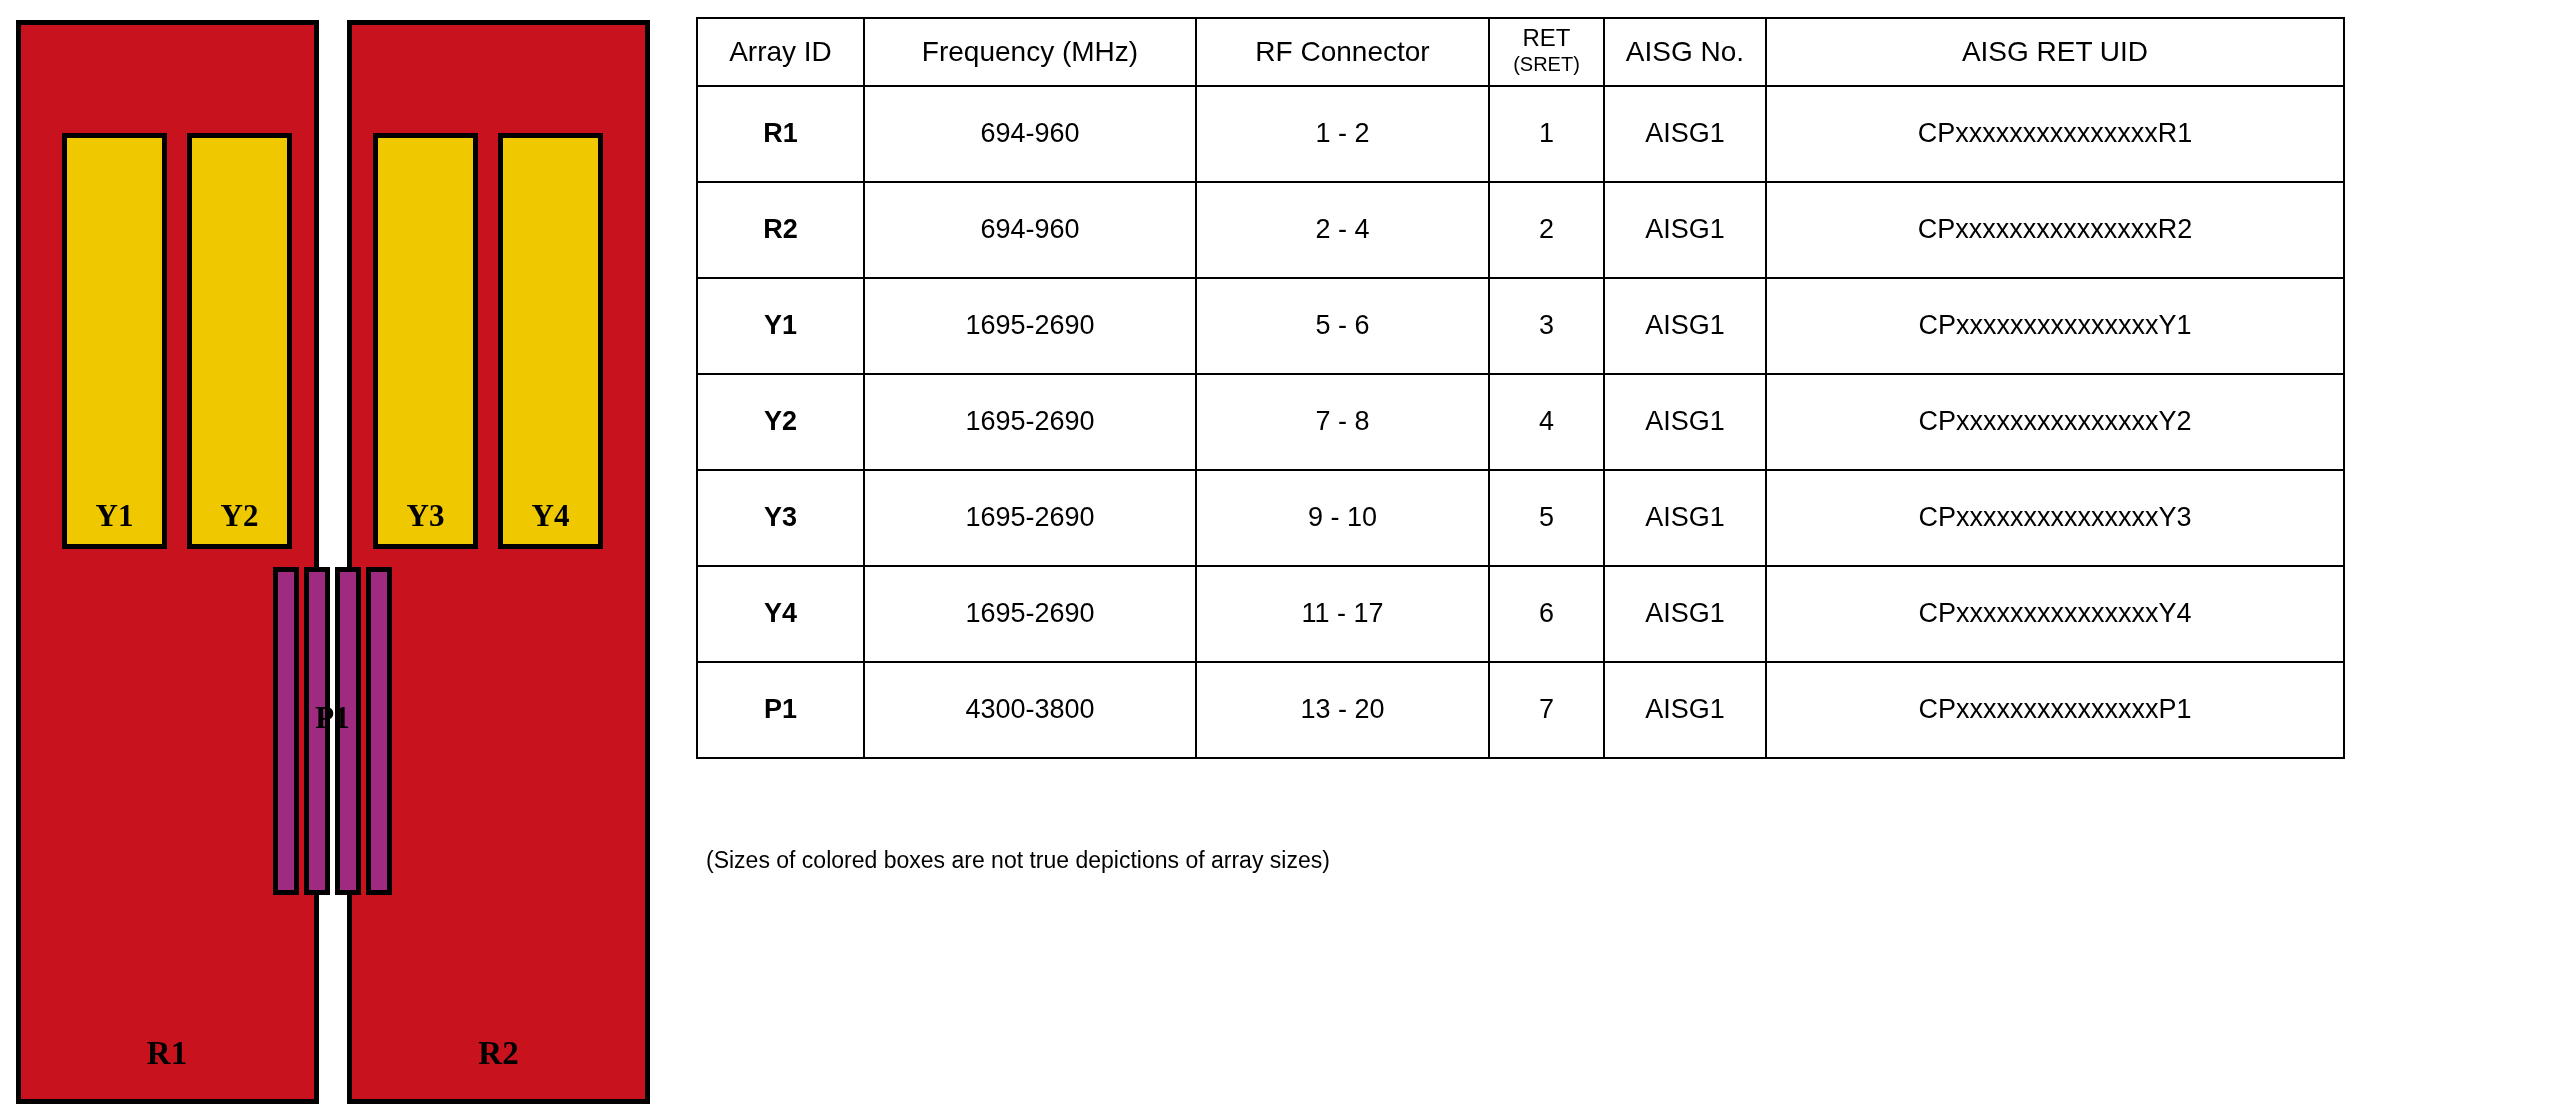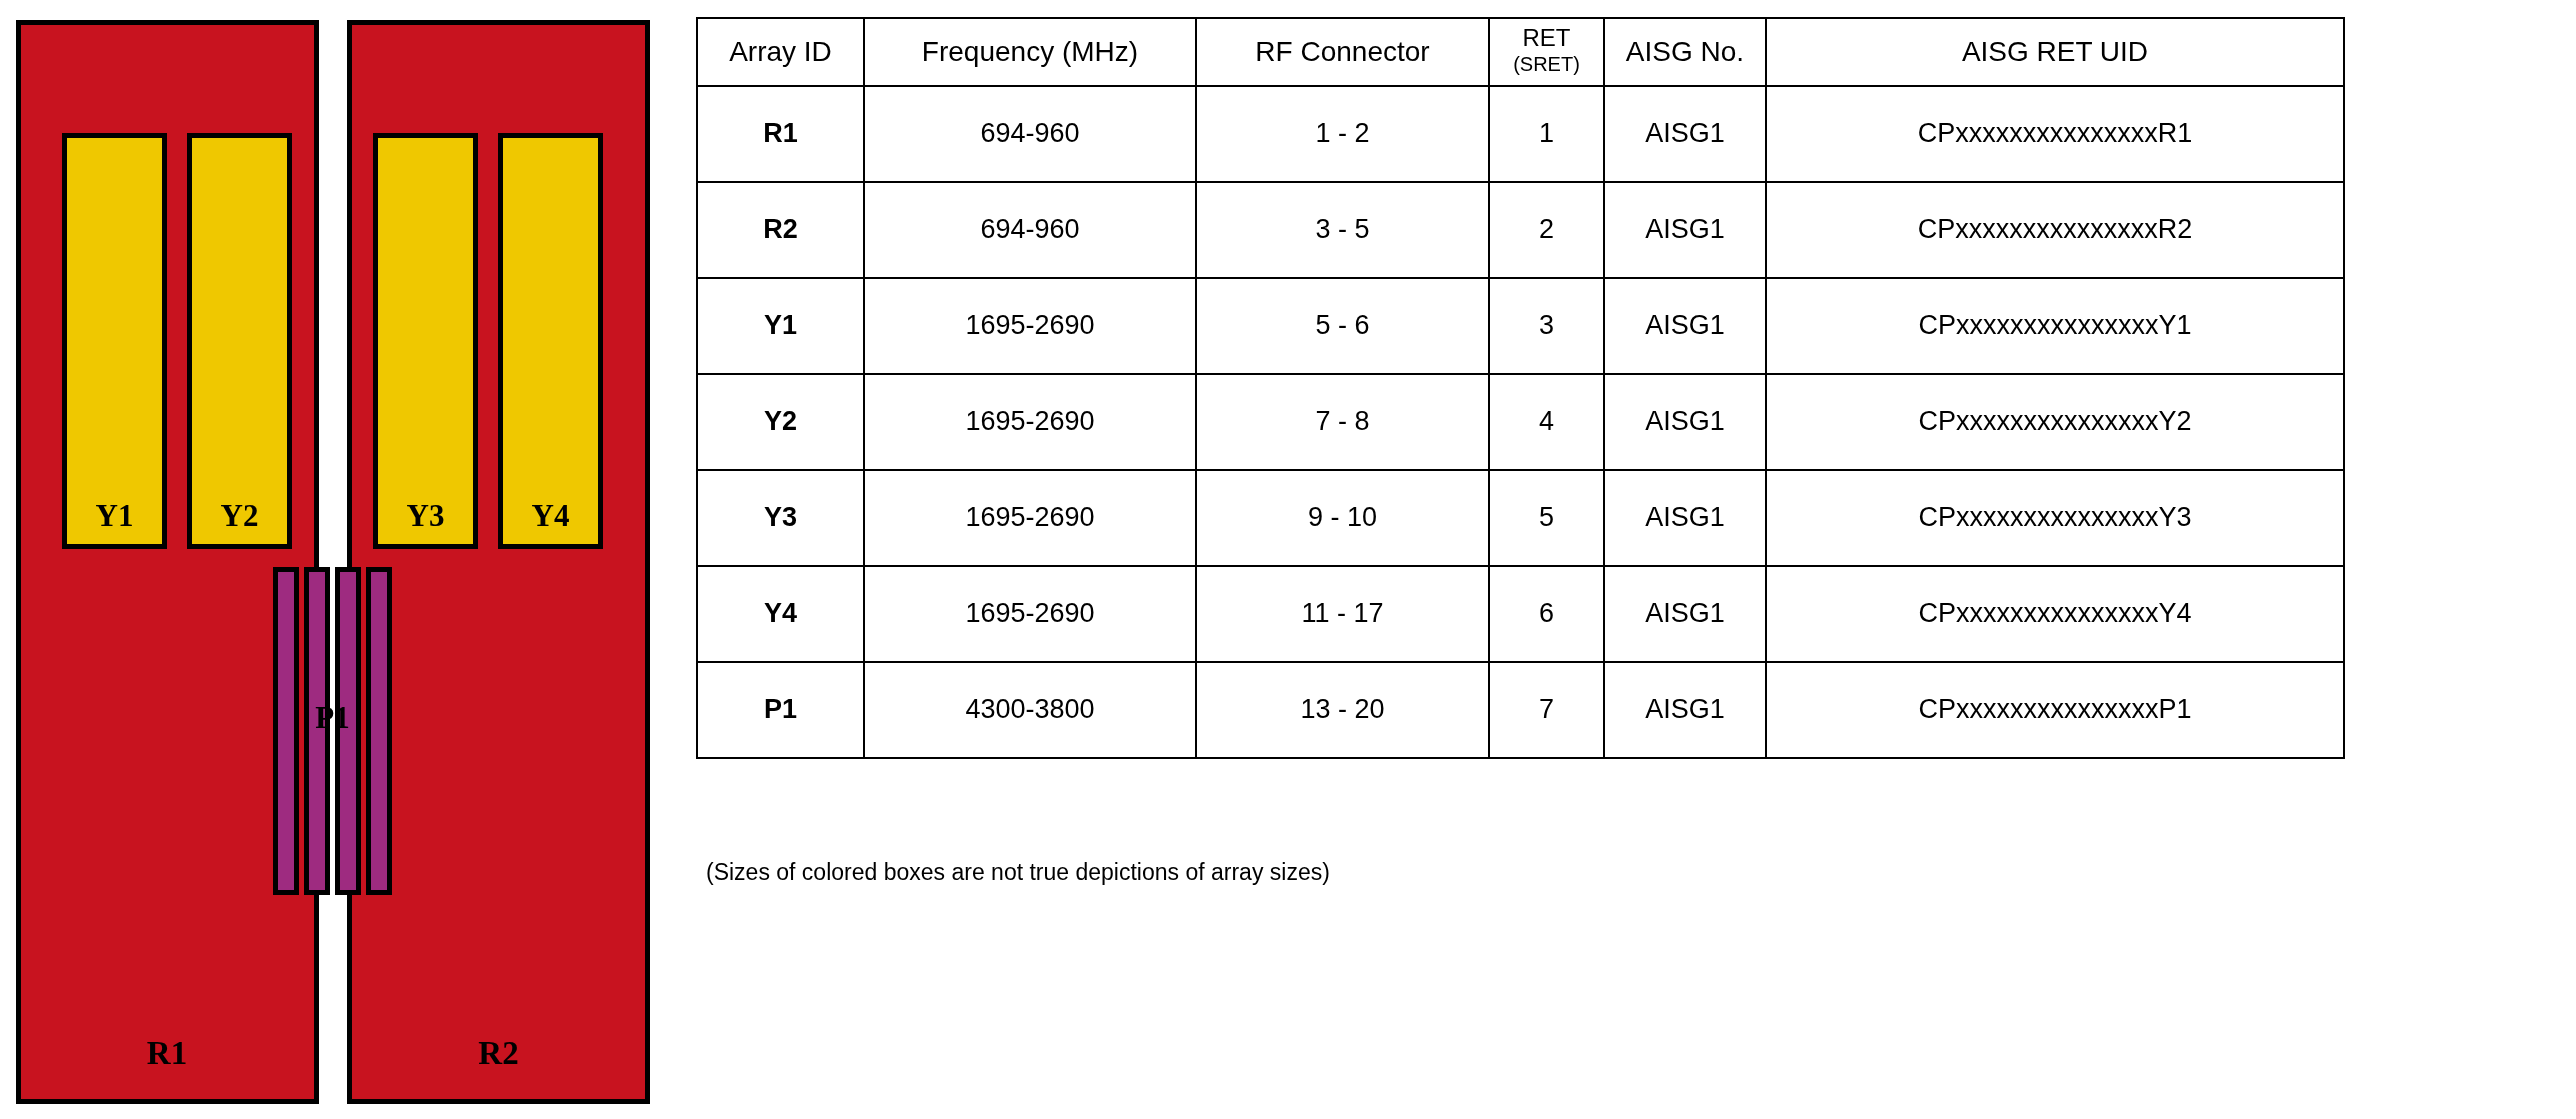--- a/index.html
+++ b/index.html
@@ -142,21 +142,20 @@
   td.swatch-yellow { background: #EFC800; }
   td.swatch-purple { background: #9E2B80; }
 
   #table-footnote {
     position: absolute;
     left: 706px;
     top: 847px;
     font-size: 23px;
     color: #000000;
     white-space: nowrap;
-    margin-top: 12px;
   }
 </style>
 </head>
 <body>
 
 <div id="antenna-diagram">
 
   <div class="red-panel" id="red-panel-left"></div>
   <div class="red-panel" id="red-panel-right"></div>
 
@@ -212,21 +211,21 @@
           <td class="arrayid-cell swatch-red">R1</td>
           <td>694-960</td>
           <td>1 - 2</td>
           <td>1</td>
           <td>AISG1</td>
           <td>CPxxxxxxxxxxxxxxxR1</td>
         </tr>
         <tr>
           <td class="arrayid-cell swatch-red">R2</td>
           <td>694-960</td>
-          <td>3 - 5</td>
+          <td>2 - 4</td>
           <td>2</td>
           <td>AISG1</td>
           <td>CPxxxxxxxxxxxxxxxR2</td>
         </tr>
         <tr>
           <td class="arrayid-cell swatch-yellow">Y1</td>
           <td>1695-2690</td>
           <td>5 - 6</td>
           <td>3</td>
           <td>AISG1</td>

